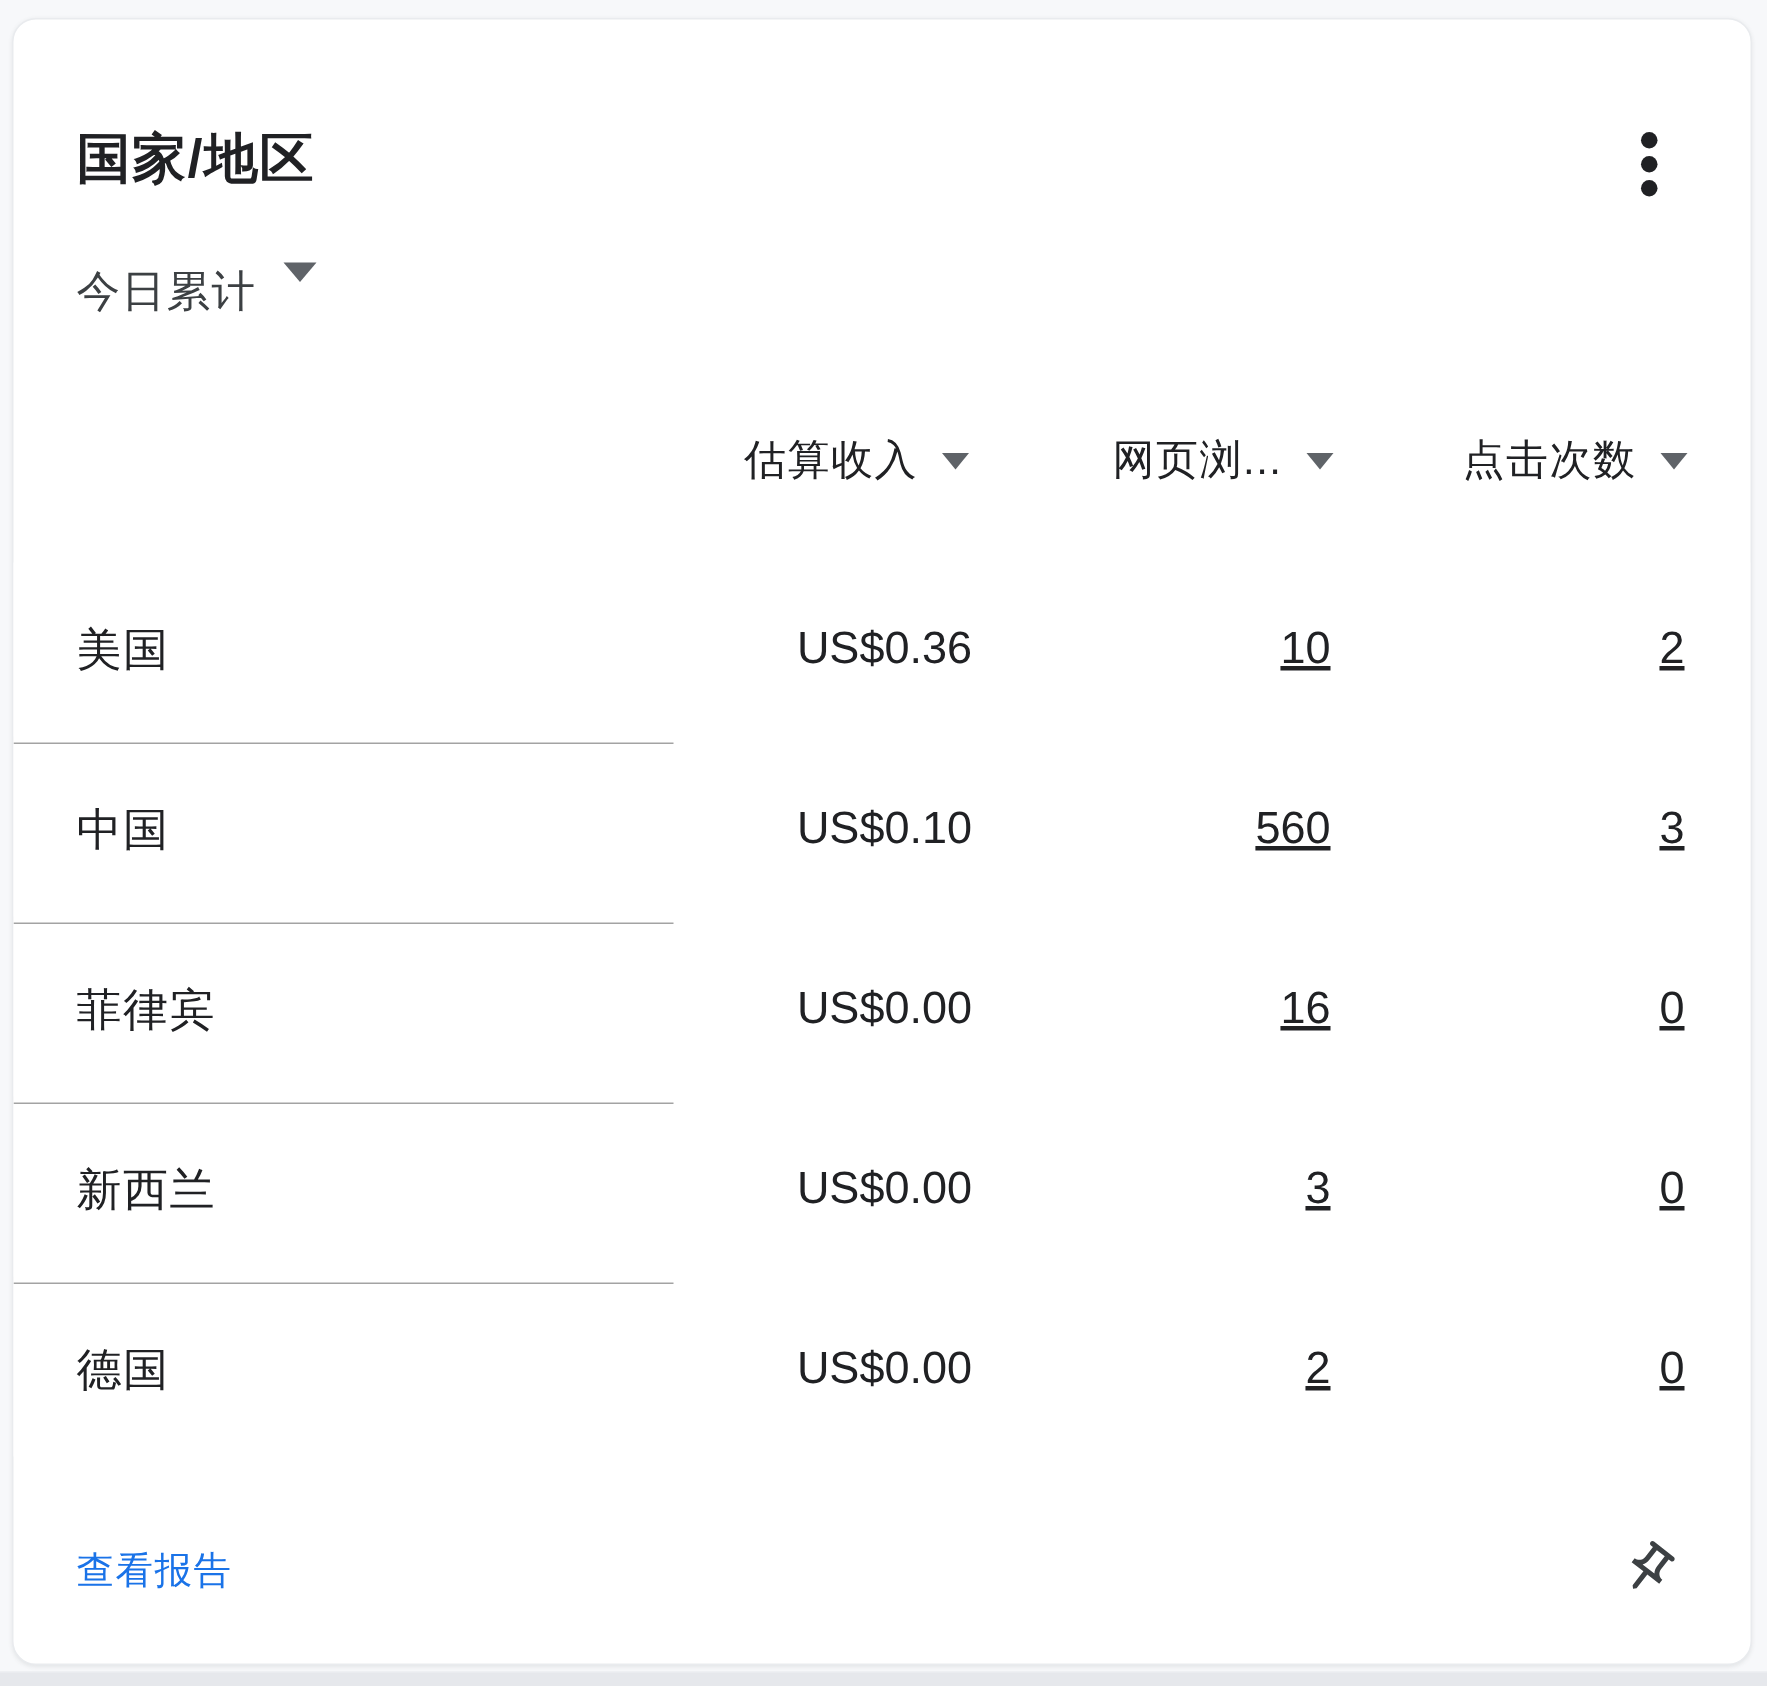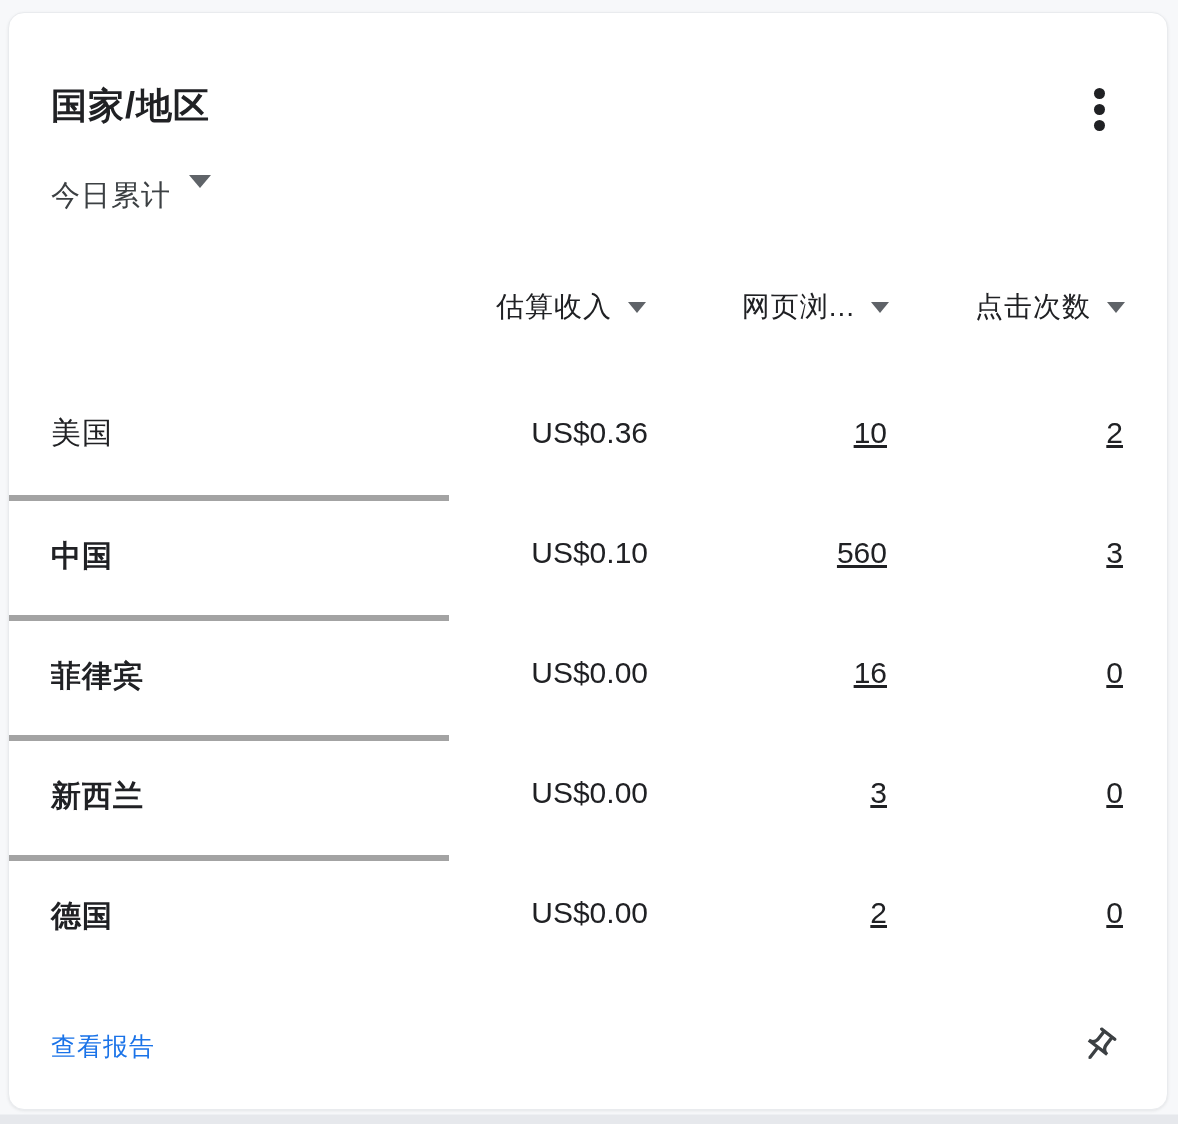--- a/index.html
+++ b/index.html
@@ -61,21 +61,21 @@
     margin-top:40px;
     grid-auto-rows:116px;
     row-gap:4px;
     background:#ffffff;
   }
   .cell {
     display:flex; align-items:center;
     font-size:30px; color:#202124;
   }
   .c-country { padding-left:42px; background:#ffffff; letter-spacing:1px; }
-  .c-country.hair { border-top:6px solid #a3a3a3;font-weight:bold; }
+  .c-country.hair { border-top:1px solid #a3a3a3; }
   .c-num { justify-content:flex-end; padding-right:44px;text-decoration:underline; }
   .c-rev { justify-content:flex-end; padding-right:40px; }
 
   .card-footer {
     margin-top:50px;
     padding:0 46px 0 42px;
     display:flex; align-items:center; justify-content:space-between;
     height:50px;
   }
   .report-link {

